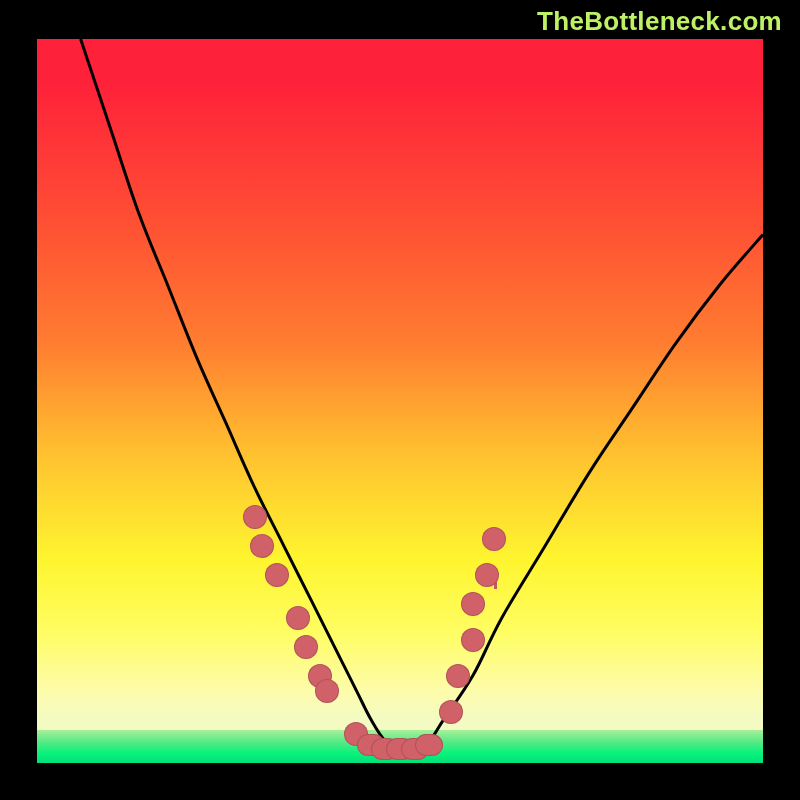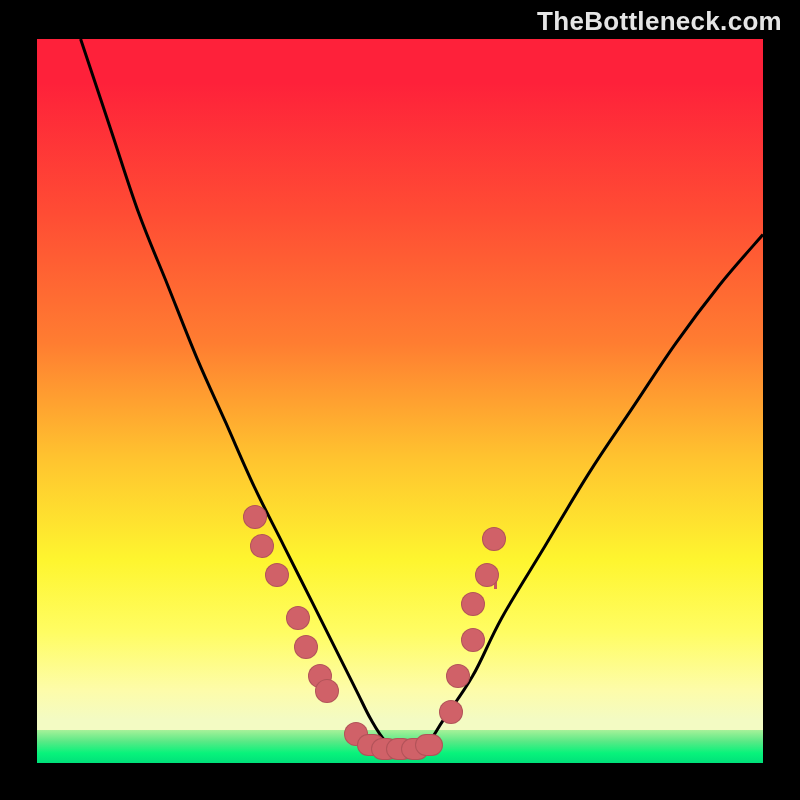--- a/index.html
+++ b/index.html
@@ -16,21 +16,21 @@
     height: 800px;
     background: #000;
   }
   .watermark {
     position: absolute;
     top: 6px;
     right: 18px;
     font-family: Arial, Helvetica, sans-serif;
     font-size: 26px;
     font-weight: 600;
-    color: #e5e5e5;
+    color: #bef264;
     letter-spacing: 0.3px;
     z-index: 50;
   }
   .plot-frame {
     position: absolute;
     left: 37px;
     top: 39px;
     width: 726px;
     height: 724px;
     background: #000;

